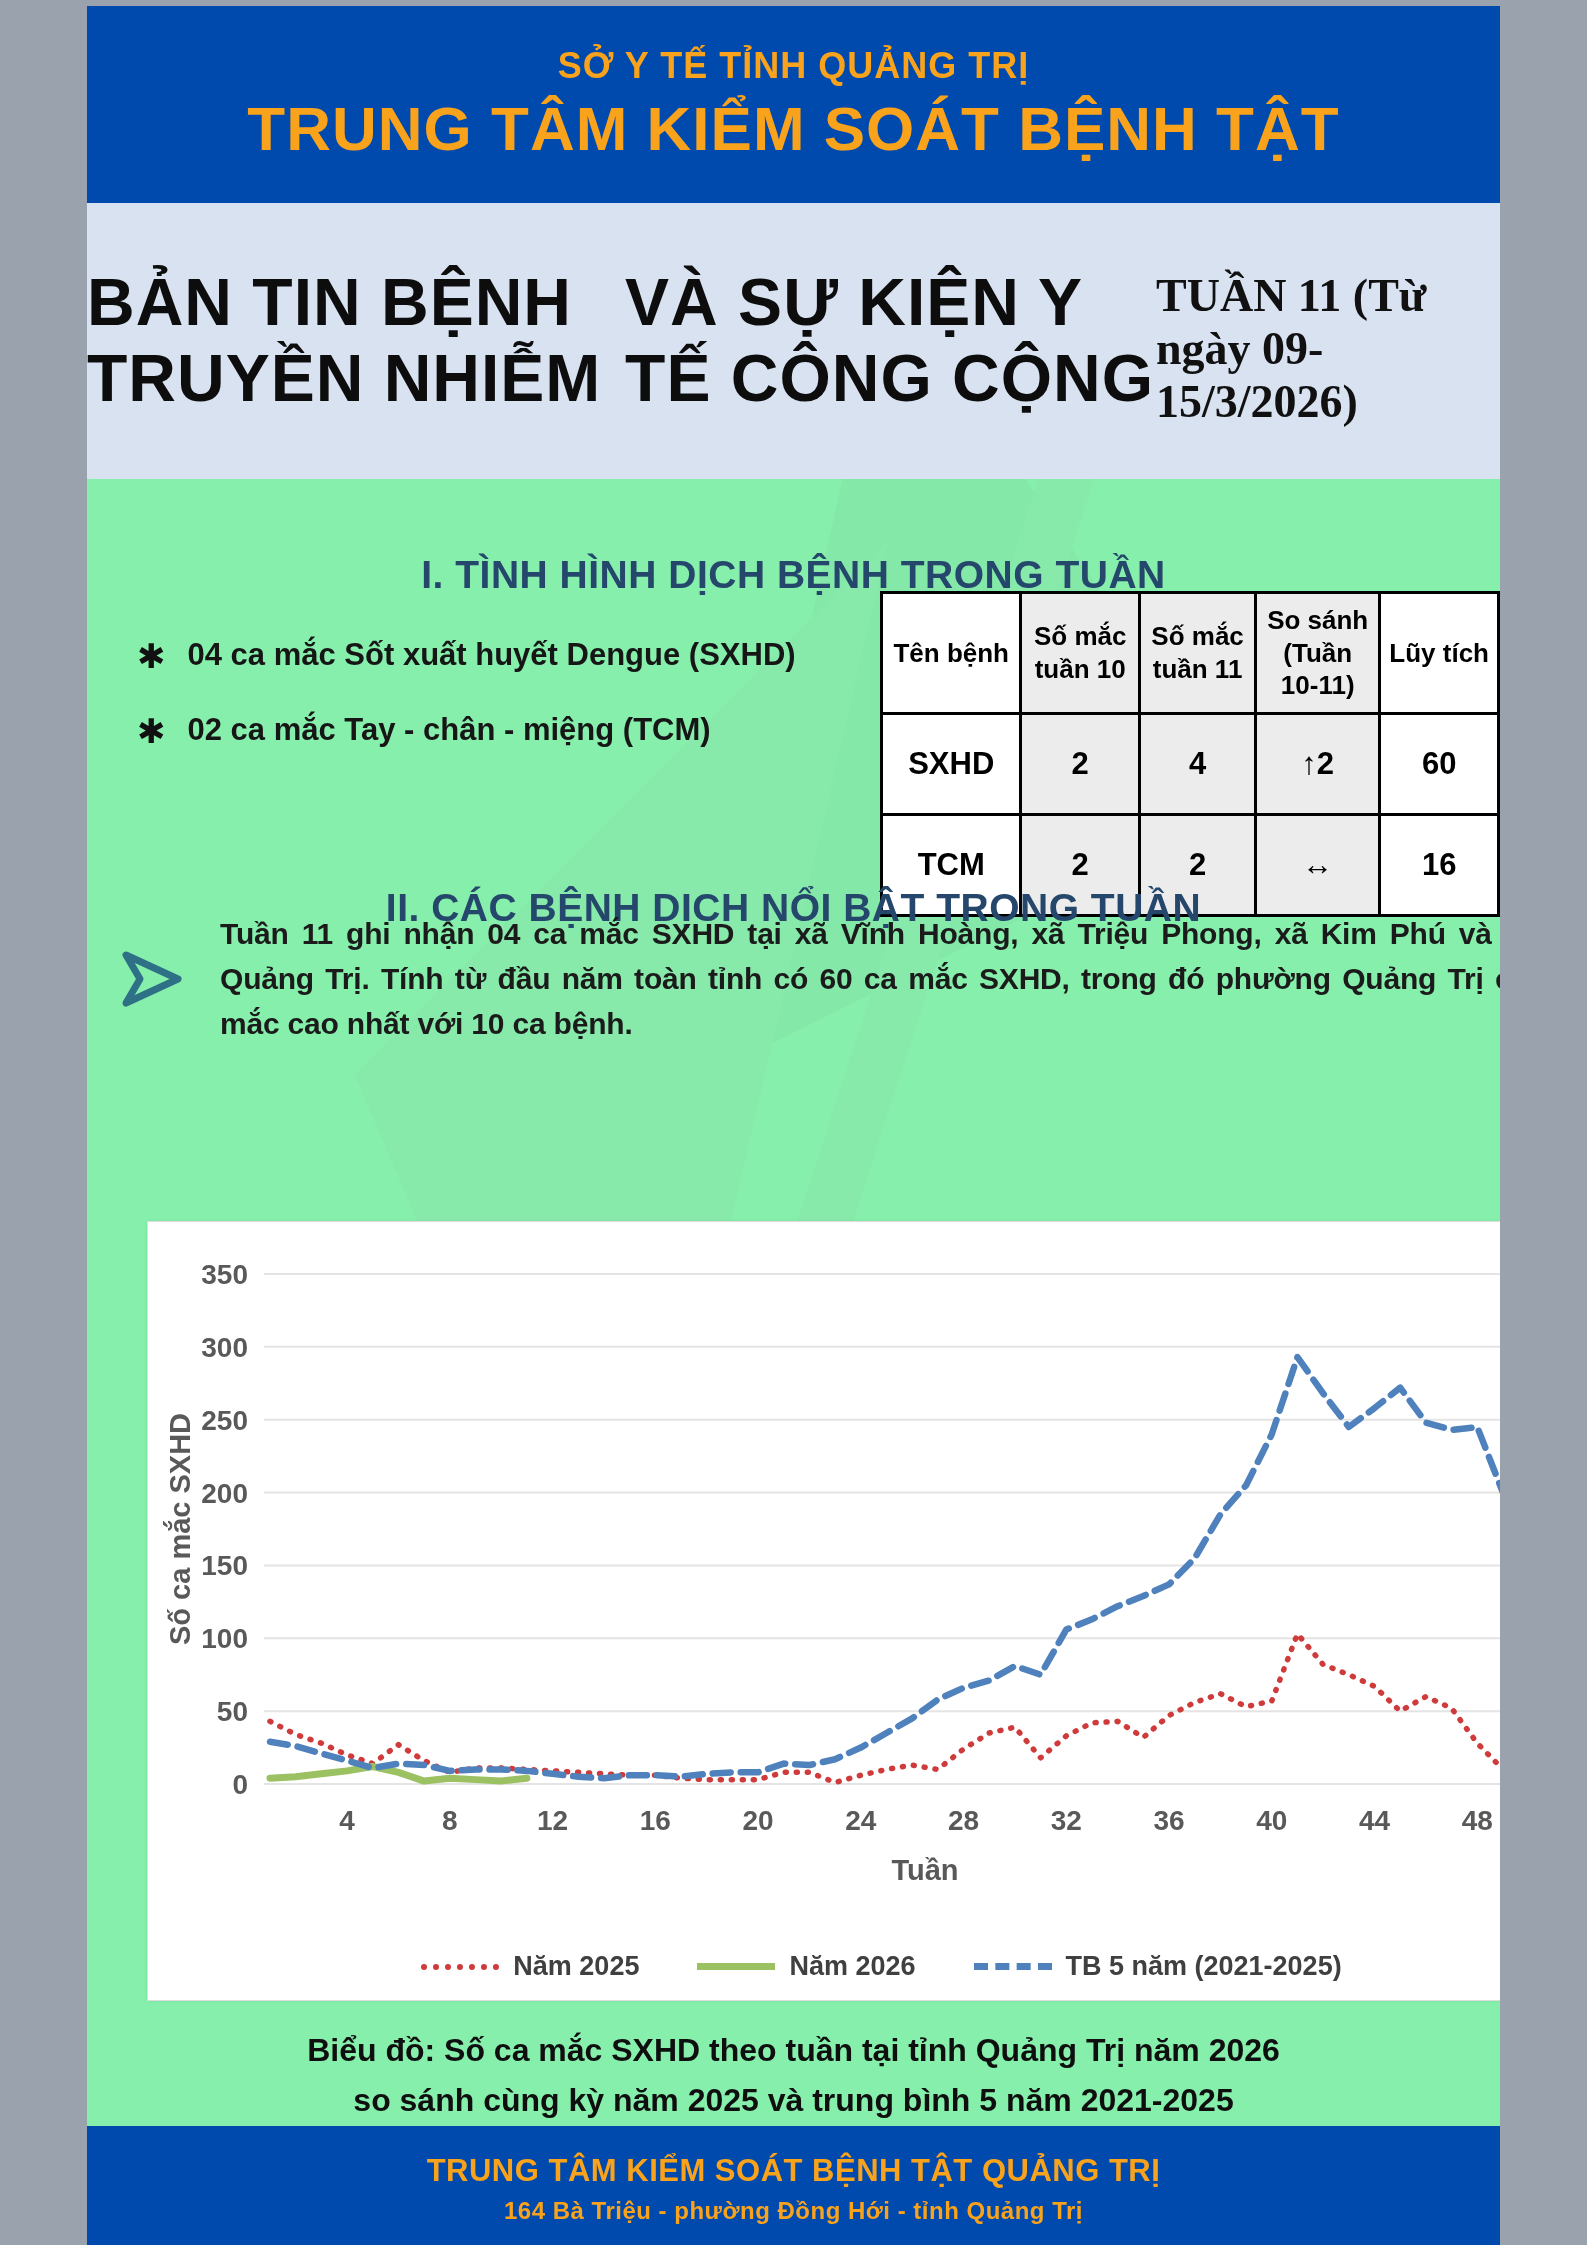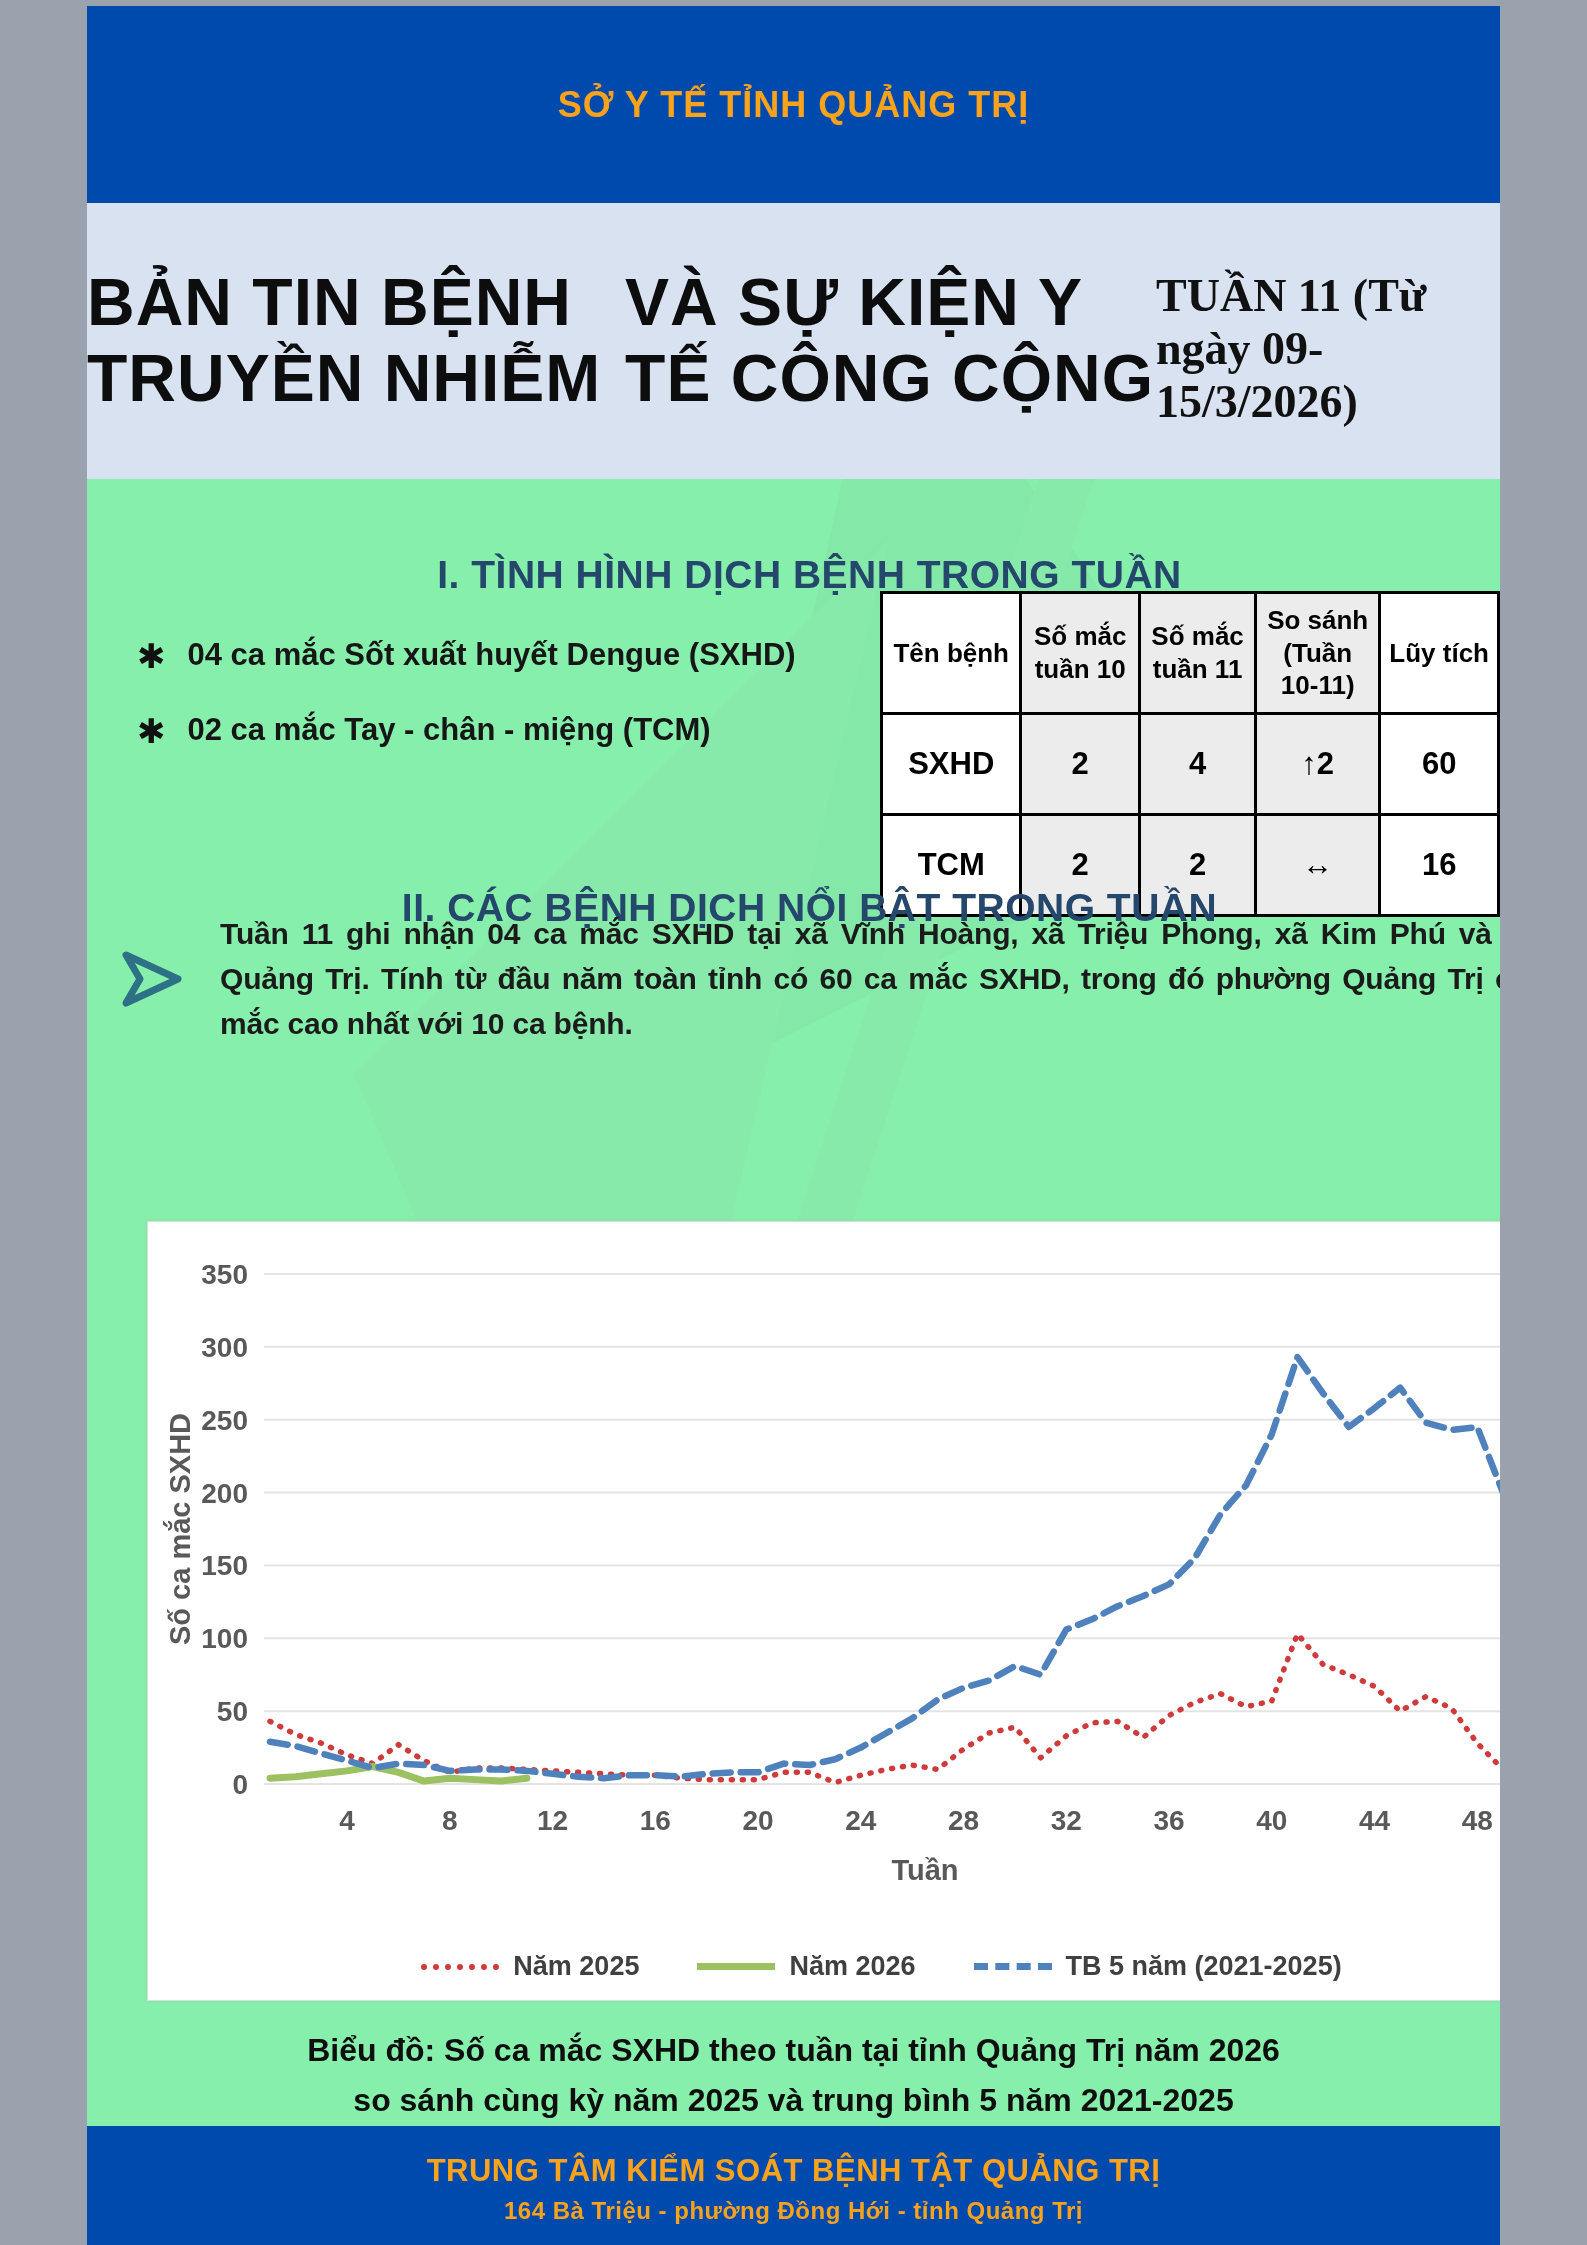--- a/index.html
+++ b/index.html
@@ -27,21 +27,21 @@
   }
   .title-band .t1{color:#0d0d0d;font-size:66px;font-weight:900;letter-spacing:1px;line-height:1.15;}
   .title-band .t2{color:#0d0d0d;font-size:66px;font-weight:900;letter-spacing:1px;line-height:1.15;}
   .title-band .week{
     margin-top:14px;color:#111;font-size:46px;font-weight:700;
     font-family:"Liberation Serif", serif;
   }
   
   .sec-heading{
     position:absolute;left:0;width:100%;text-align:center;
-    color:#24476b;font-size:39px;font-weight:800;letter-spacing:.5px;padding-left:16px;
+    color:#24476b;font-size:39px;font-weight:800;letter-spacing:.5px;
   }
   #sec1-heading{top:515px;}
   #sec2-heading{top:848px;}
   
   .bullets{position:absolute;left:50px;top:630px;width:710px;}
   .bullet-row{display:flex;align-items:flex-start;margin-bottom:34px;}
   .bullet-icon{font-size:34px;line-height:1.2;color:#111;margin-right:22px;}
   .bullet-text{font-size:31px;font-weight:700;color:#161616;line-height:1.25;}
   table.summary{
     position:absolute;left:793px;top:585px;border-collapse:collapse;
@@ -106,20 +106,21 @@
 <div class="page">
 
   <svg class="watermark" viewBox="0 0 1587 2245" aria-hidden="true">
     <polygon points="900,300 1300,900 700,1200" fill="#6b7280"></polygon>
     <polygon points="300,1200 900,600 600,1900" fill="#9aa0a6"></polygon>
     <rect x="950" y="200" width="60" height="1400" transform="rotate(18 980 900)" fill="#9aa0a6"></rect>
   </svg>
 
   <header class="banner">
     <div class="org-small">SỞ Y TẾ TỈNH QUẢNG TRỊ</div>
+    <div class="org-large">TRUNG TÂM KIỂM SOÁT BỆNH TẬT</div>
   </header>
 
   <section class="title-band">
     <div class="t1">BẢN TIN BỆNH TRUYỀN NHIỄM</div>
     <div class="t2">VÀ SỰ KIỆN Y TẾ CÔNG CỘNG</div>
     <div class="week">TUẦN 11 (Từ ngày 09-15/3/2026)</div>
   </section>
 
   <h2 class="sec-heading" id="sec1-heading">I. TÌNH HÌNH DỊCH BỆNH TRONG TUẦN</h2>
 

